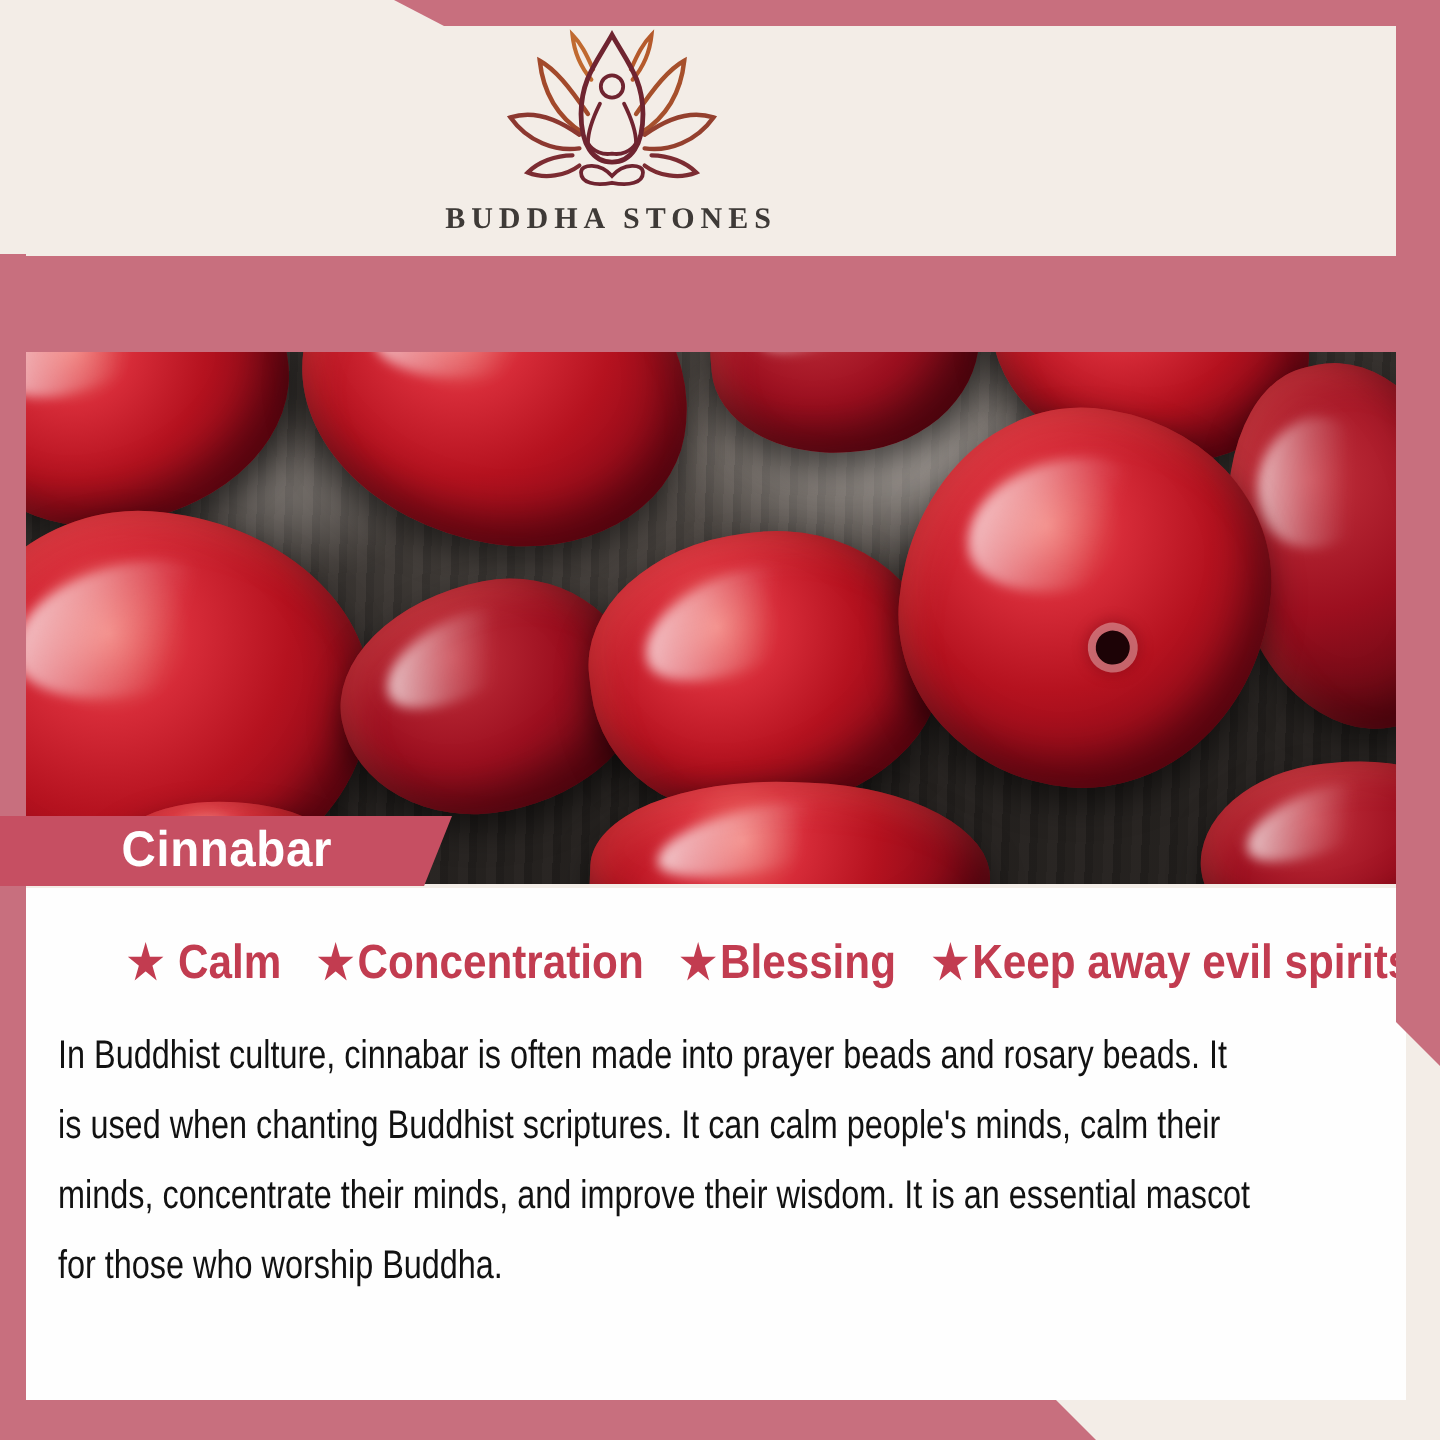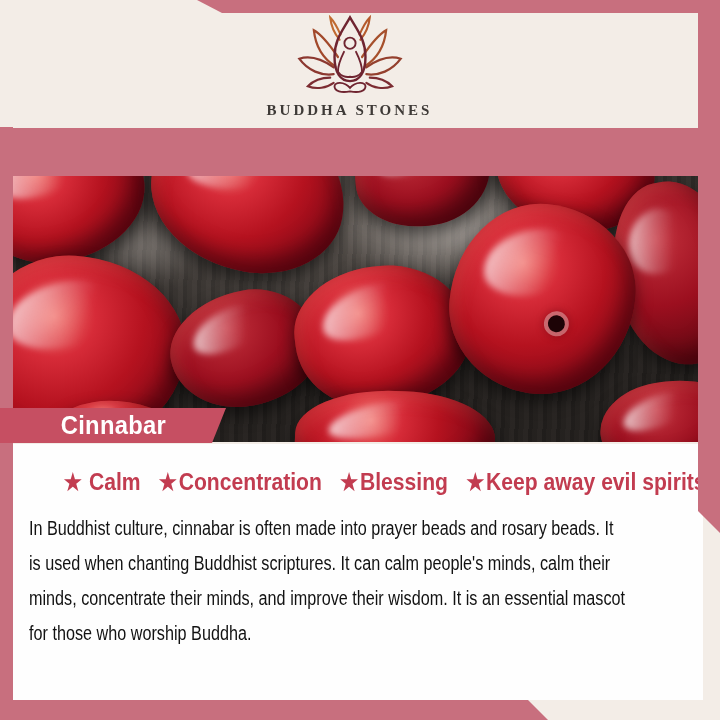--- a/index.html
+++ b/index.html
@@ -16,21 +16,21 @@
   
   .ribbon{position:absolute; background:var(--ribbon-pink);}
   .ribbon-top{left:197px; top:0; width:523px; height:13px;
     clip-path:polygon(0 0,100% 0,100% 100%,25px 100%); z-index:25;}
   .ribbon-right{right:0; top:0; width:22px; height:533px;
     clip-path:polygon(0 0,100% 0,100% 100%,0 calc(100% - 22px)); z-index:30;}
   .ribbon-left{left:0; top:127px; width:13px; height:593px; z-index:30;}
   .ribbon-bottom{left:0; top:700px; width:548px; height:20px;
     clip-path:polygon(0 0,528px 0,100% 100%,0 100%); z-index:40;}
   
-  .header{position:absolute; top:14px; left:0; width:611px; text-align:center; z-index:2;padding-left:44px;}
+  .header{position:absolute; top:14px; left:0; width:611px; text-align:center; z-index:2;}
   .logo{display:block; margin:0 auto;}
   .brand-name{
     margin-top:2px; font-family:"Liberation Serif", serif; font-size:15px;
     letter-spacing:3px; color:var(--brand-dark); font-weight:600;
   }
   
   .title-band{position:absolute; left:0; top:128px; width:720px; height:48px;
     background:var(--ribbon-pink); z-index:4;}
   .title-box{position:absolute; left:147px; top:127px; width:426px; height:49px;
     background:var(--title-box-cream); z-index:5;

